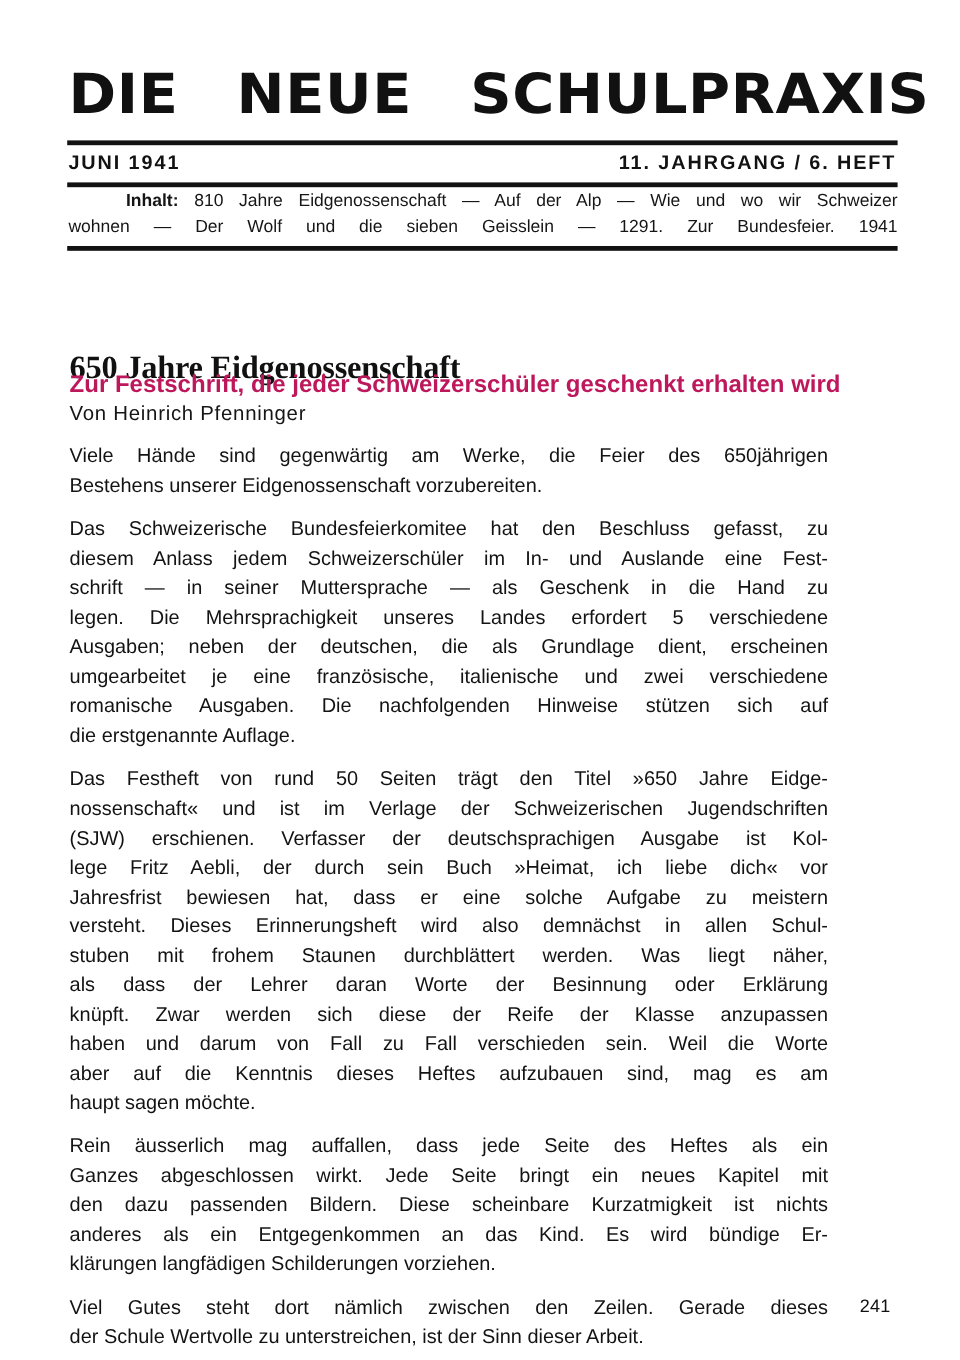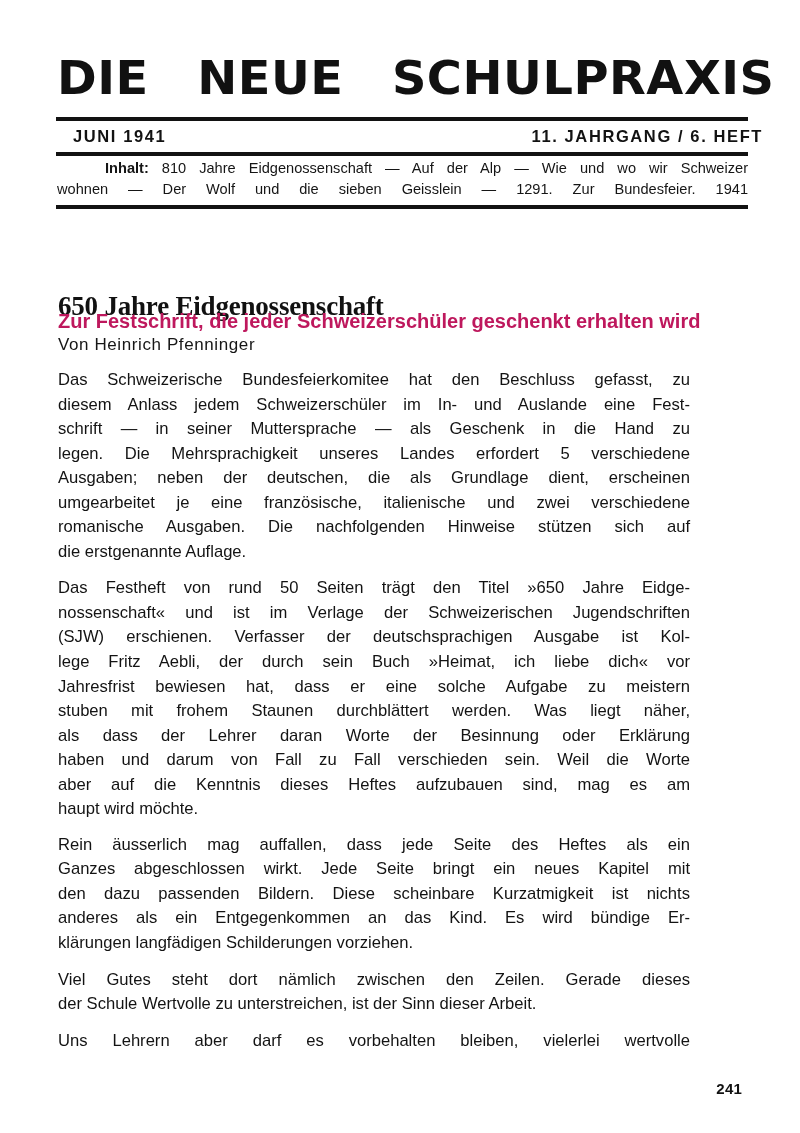--- a/index.html
+++ b/index.html
@@ -57,21 +57,21 @@
     width: 692px;
     background: #121212;
   }
   .rule-1 { top: 117px; height: 4px; }
   .rule-2 { top: 152px; height: 4px; }
   .rule-3 { top: 205px; height: 4px; }
 
   
   .issue-line {
     position: absolute;
-    left: 73px;
+    left: 57px;
     top: 122px;
     width: 690px;
     height: 28px;
     display: flex;
     align-items: center;
     justify-content: space-between;
     font-size: 16.5px;
     font-weight: 600;
     letter-spacing: 1.6px;
     color: #121212;
@@ -175,21 +175,21 @@
     text-align: left;
     text-align-last: left;
   }
 
   
   .folio {
     position: absolute;
     right: 58px;
     top: 1080px;
     font-size: 15px;
-    font-weight: 700;
+    font-weight: 400;
     letter-spacing: 0.2px;
     color: #121212;
   }
 </style>
 </head>
 <body>
 
 <div class="page">
 
   <div class="masthead">
@@ -214,41 +214,47 @@
     <span class="line"><span>wohnen — Der Wolf und die sieben Geisslein — 1291. Zur Bundesfeier. 1941</span></span>
   </div>
 
   <div class="rule rule-3"></div>
 
   <h1 class="article-title">650 Jahre Eidgenossenschaft</h1>
   <div class="article-subtitle">Zur Festschrift, die jeder Schweizerschüler geschenkt erhalten wird</div>
   <div class="article-byline">Von Heinrich Pfenninger</div>
 
   <div class="body-text" id="body-text">
+      <p class="para">
+        <span class="tline">Viele Hände sind gegenwärtig am Werke, die Feier des 650jährigen</span>
+        <span class="tline last">Bestehens unserer Eidgenossenschaft vorzubereiten.</span>
+      </p>
       <p class="para">
         <span class="tline">Das Schweizerische Bundesfeierkomitee hat den Beschluss gefasst, zu</span>
         <span class="tline">diesem Anlass jedem Schweizerschüler im In- und Auslande eine Fest-</span>
         <span class="tline">schrift — in seiner Muttersprache — als Geschenk in die Hand zu</span>
         <span class="tline">legen. Die Mehrsprachigkeit unseres Landes erfordert 5 verschiedene</span>
         <span class="tline">Ausgaben; neben der deutschen, die als Grundlage dient, erscheinen</span>
         <span class="tline">umgearbeitet je eine französische, italienische und zwei verschiedene</span>
         <span class="tline">romanische Ausgaben. Die nachfolgenden Hinweise stützen sich auf</span>
         <span class="tline last">die erstgenannte Auflage.</span>
       </p>
       <p class="para">
         <span class="tline">Das Festheft von rund 50 Seiten trägt den Titel »650 Jahre Eidge-</span>
         <span class="tline">nossenschaft« und ist im Verlage der Schweizerischen Jugendschriften</span>
         <span class="tline">(SJW) erschienen. Verfasser der deutschsprachigen Ausgabe ist Kol-</span>
         <span class="tline">lege Fritz Aebli, der durch sein Buch »Heimat, ich liebe dich« vor</span>
         <span class="tline">Jahresfrist bewiesen hat, dass er eine solche Aufgabe zu meistern</span>
+        <span class="tline">versteht. Dieses Erinnerungsheft wird also demnächst in allen Schul-</span>
         <span class="tline">stuben mit frohem Staunen durchblättert werden. Was liegt näher,</span>
         <span class="tline">als dass der Lehrer daran Worte der Besinnung oder Erklärung</span>
+        <span class="tline">knüpft. Zwar werden sich diese der Reife der Klasse anzupassen</span>
         <span class="tline">haben und darum von Fall zu Fall verschieden sein. Weil die Worte</span>
         <span class="tline">aber auf die Kenntnis dieses Heftes aufzubauen sind, mag es am</span>
-        <span class="tline last">haupt wird möchte.</span>
+        <span class="tline last">haupt sagen möchte.</span>
       </p>
       <p class="para gap-before">
         <span class="tline">Rein äusserlich mag auffallen, dass jede Seite des Heftes als ein</span>
         <span class="tline">Ganzes abgeschlossen wirkt. Jede Seite bringt ein neues Kapitel mit</span>
         <span class="tline">den dazu passenden Bildern. Diese scheinbare Kurzatmigkeit ist nichts</span>
         <span class="tline">anderes als ein Entgegenkommen an das Kind. Es wird bündige Er-</span>
         <span class="tline last">klärungen langfädigen Schilderungen vorziehen.</span>
       </p>
       <p class="para">
         <span class="tline">Viel Gutes steht dort nämlich zwischen den Zeilen. Gerade dieses</span>

